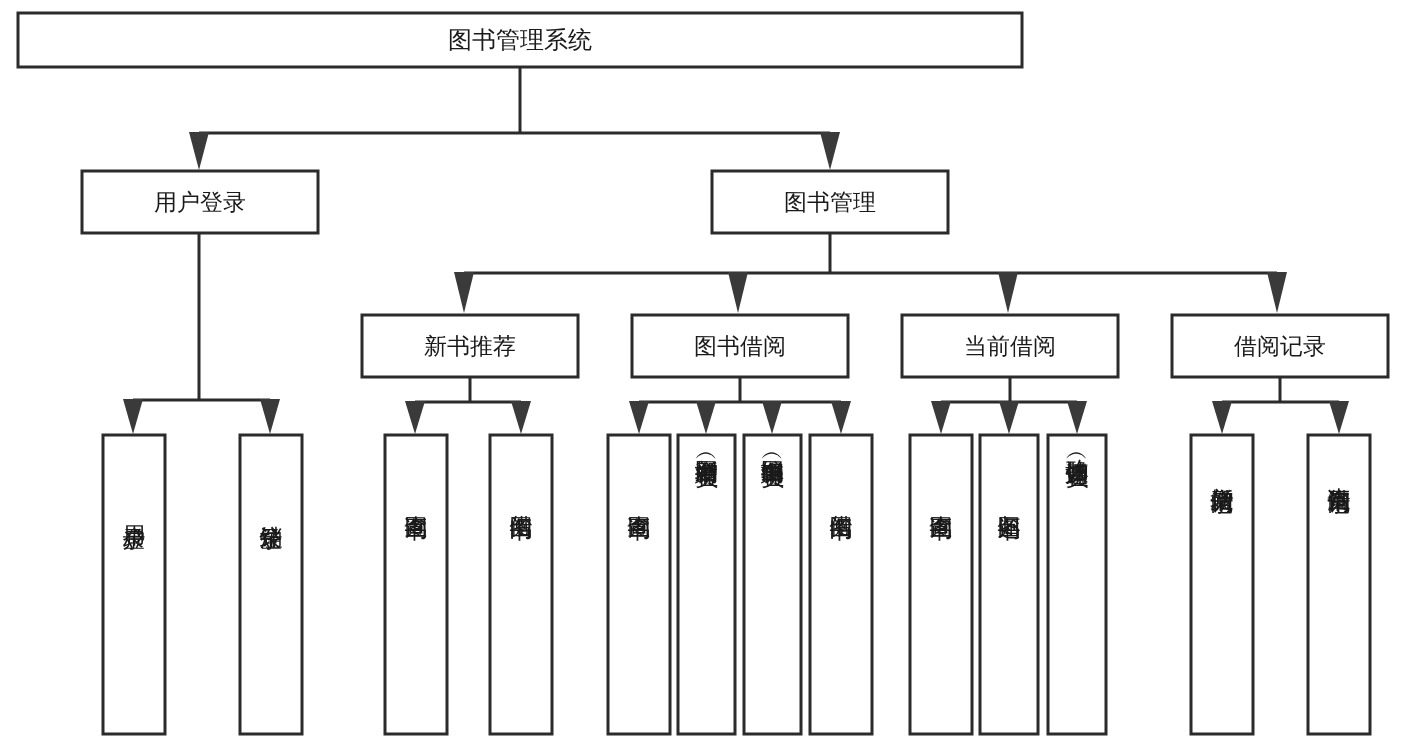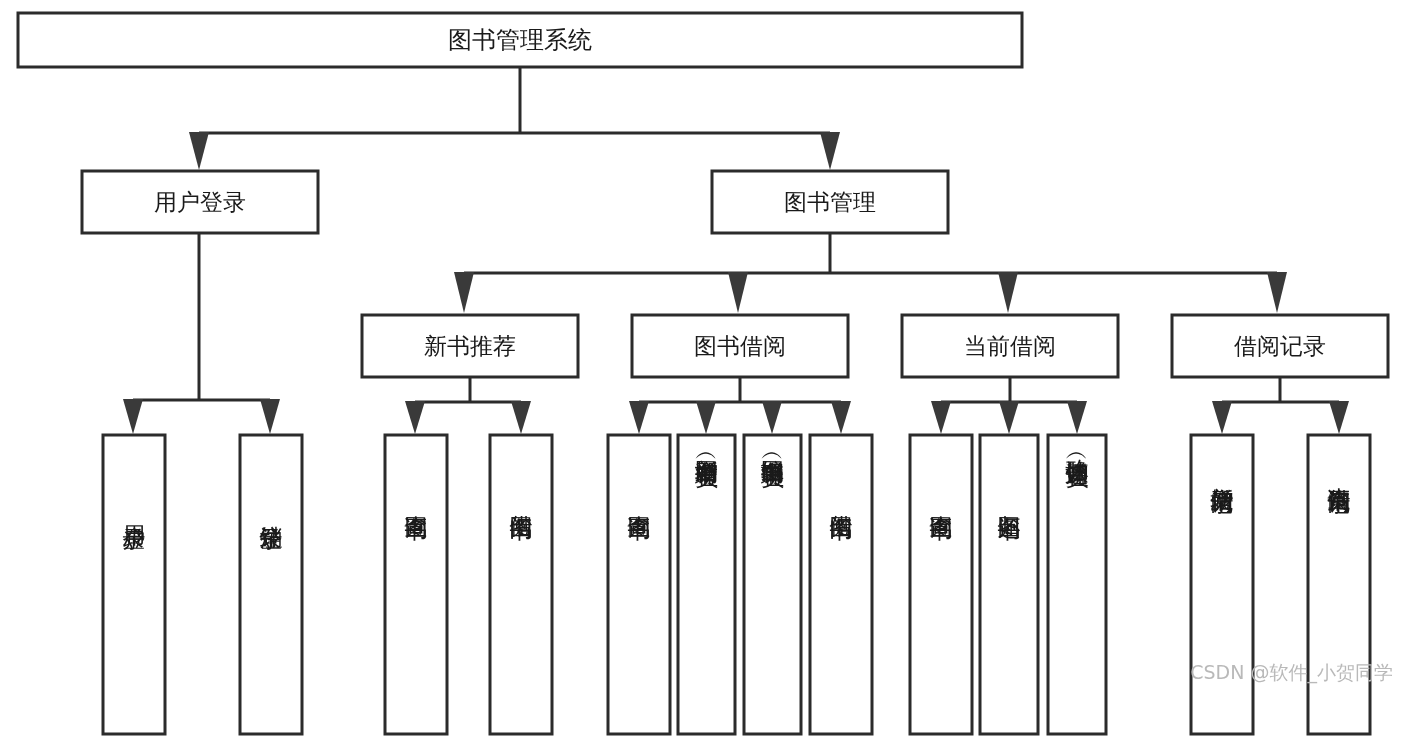--- a/index.html
+++ b/index.html
@@ -252,15 +252,14 @@
   </div>
 
   <div class="vlabel-wrap" style="left:1191px; top:435px; width:62px; height:299px; padding-top:34px;">
     <span class="vlabel">新增借阅记录</span>
   </div>
 
   <div class="vlabel-wrap" style="left:1308px; top:435px; width:62px; height:299px; padding-top:34px;">
     <span class="vlabel">查询借阅记录</span>
   </div>
 
-  <div class="watermark">CSDN @软件_小贺同学</div>
 
 </div>
 
 </body></html>

